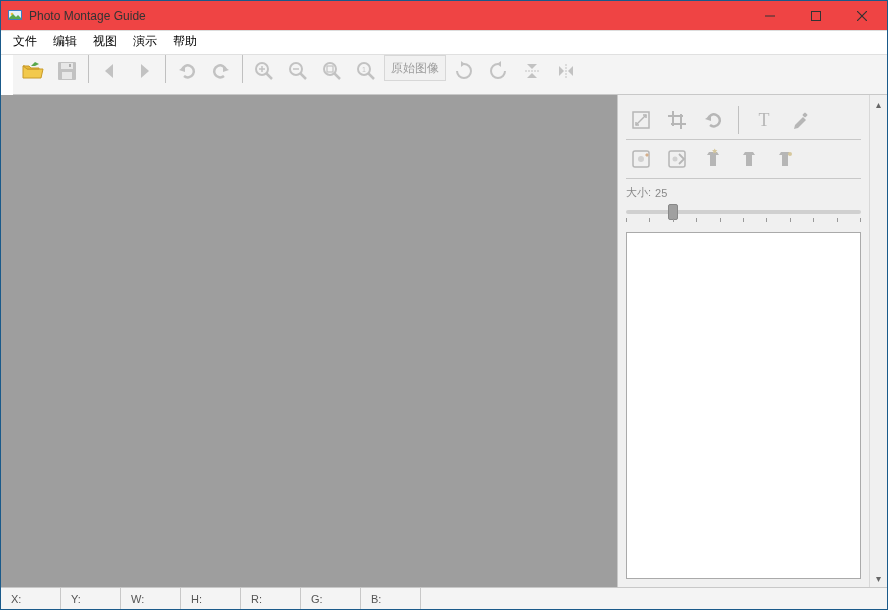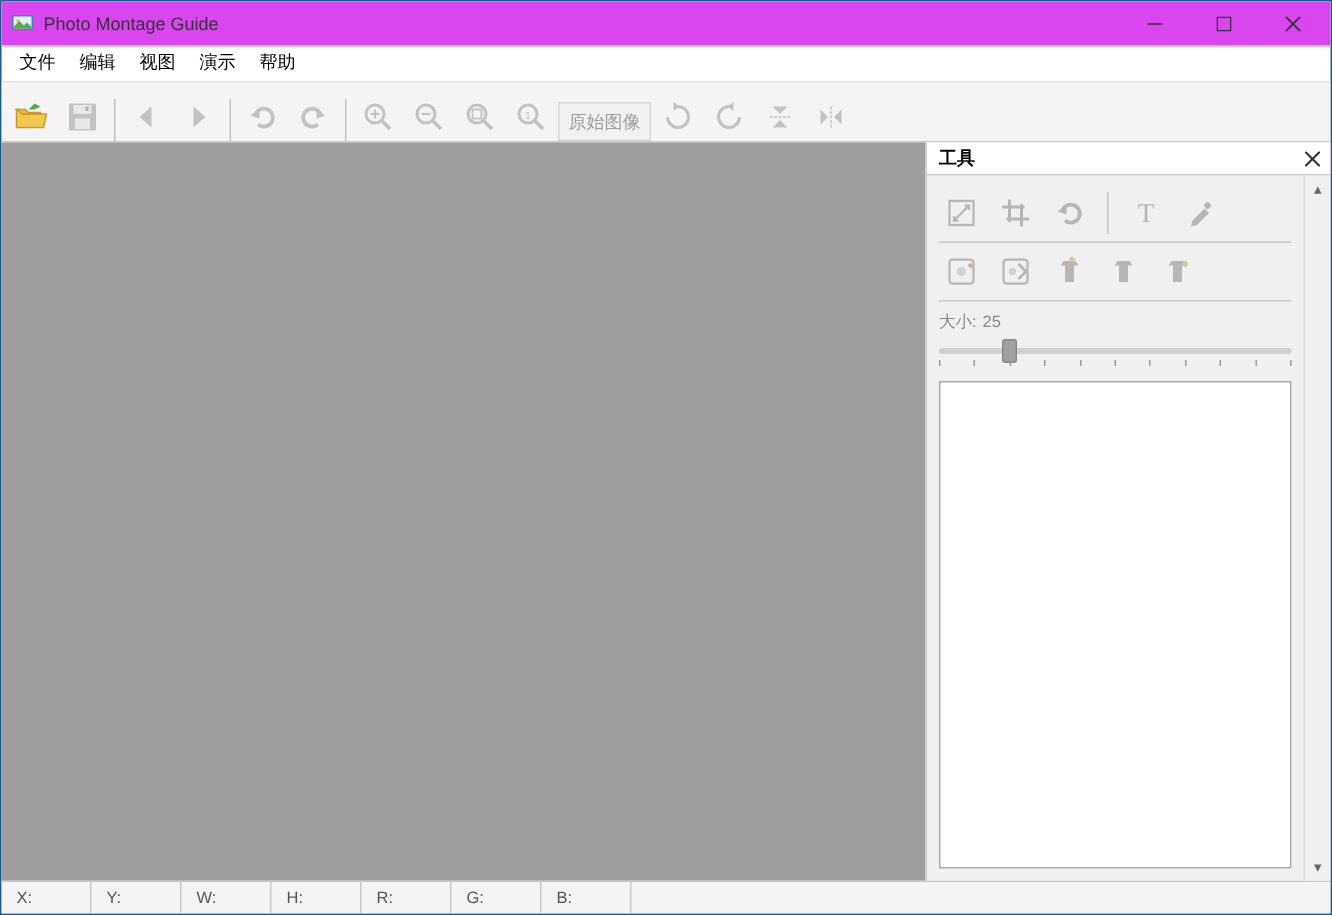--- a/index.html
+++ b/index.html
@@ -7,21 +7,21 @@
   font-family: "Microsoft YaHei", "Segoe UI", sans-serif;
   font-size: 12px;
   background: #fff;
   width: 888px;
   height: 610px;
   overflow: hidden;
   border: 1px solid #1a5a8a;
 }
 .titlebar {
   height: 30px;
-  background: #d946ef;
+  background: #ef4444;
   display: flex;
   align-items: center;
   padding: 0 2px 0 6px;
   border-bottom: 1px solid #ddd;
 }
 .titlebar .app-icon {
   width: 16px; height: 16px;
   margin-right: 6px;
 }
 .titlebar .title {
@@ -49,24 +49,25 @@
 }
 .menu-item {
   padding: 2px 6px;
   cursor: default;
 }
 
 .toolbar {
   height: 40px;
   background: #f4f4f4;
   display: flex;
-  align-items: flex-end;
+  align-items: flex-start;
   padding: 0 4px;
   gap: 2px;
   border-bottom: 1px solid #c8c8c8;
+  margin-left: 12px;
 }
 .tbtn {
   width: 32px; height: 32px;
   display: flex; align-items: center; justify-content: center;
   border-radius: 2px;
 }
 .tsep {
   width: 1px; height: 28px;
   background: #c0c0c0;
   margin: 0 3px;
@@ -374,30 +375,20 @@
         <path d="M18 6 L18 16 L13 11 Z" fill="#9a9a9a"></path>
         <line x1="11" y1="4" x2="11" y2="18" stroke="#9a9a9a" stroke-width="1" stroke-dasharray="2 1"></line>
       </svg>
   </div>
 </div>
 
 <div class="main-area">
   <div class="canvas"></div>
 
   <div class="tool-panel">
-    <div class="panel-header">
-      <span>工具</span>
-      <span class="spacer"></span>
-      <span class="panel-close">
-        <svg width="10" height="10">
-            <line x1="0" y1="0" x2="10" y2="10" stroke="#333" stroke-width="1.4"></line>
-            <line x1="10" y1="0" x2="0" y2="10" stroke="#333" stroke-width="1.4"></line>
-          </svg>
-      </span>
-    </div>
 
     <div class="panel-body">
       <div class="panel-content">
 
         <div class="tool-row">
           <div class="tbtn disabled">
             <svg width="22" height="22" viewBox="0 0 22 22">
                 <rect x="3" y="3" width="16" height="16" fill="none" stroke="#888" stroke-width="1.5"></rect>
                 <path d="M6 16 L16 6" stroke="#888" stroke-width="1.5"></path>
                 <path d="M13 6 L16 6 L16 9" fill="none" stroke="#888" stroke-width="1.5"></path>

